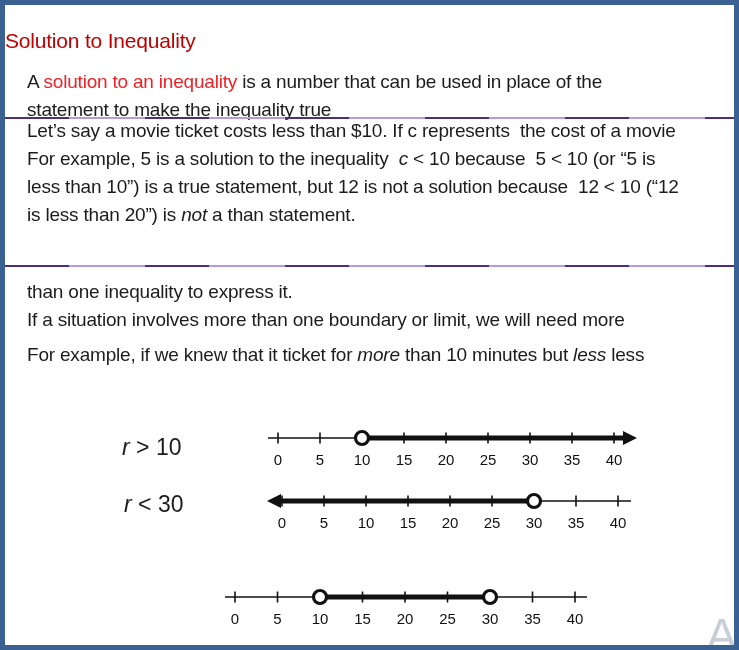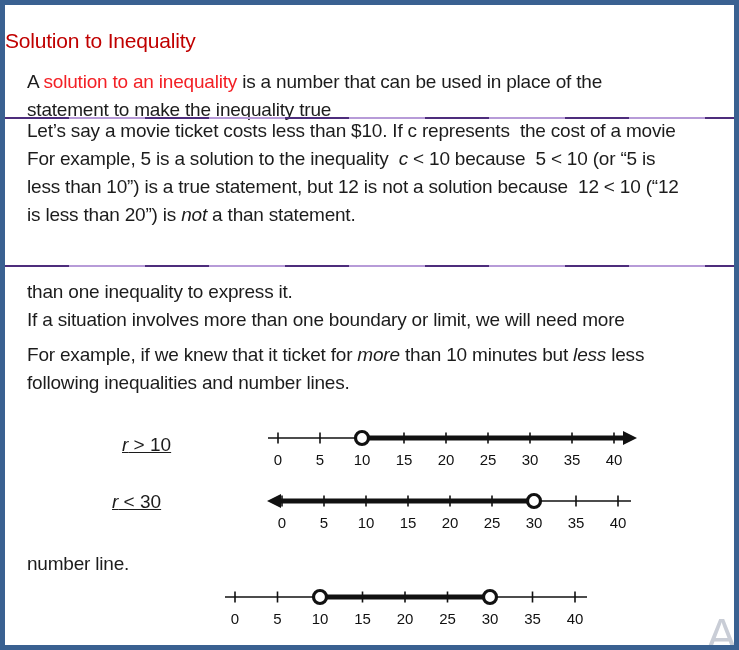--- a/index.html
+++ b/index.html
@@ -16,21 +16,21 @@
   .txt{position:absolute;left:22px;font-size:19px;letter-spacing:-0.2px;}
   .line{white-space:pre;height:28px;line-height:28px;}
   .red{color:var(--accent-red,#f32025);}
   .i{font-style:italic;}
   .divider{
     position:absolute;left:0;right:0;height:2px;
     background:repeating-linear-gradient(90deg,
       var(--div-d,#4d2d7c) 0px, var(--div-d,#4d2d7c) 64px,
       var(--div-l,#b79bd8) 64px, var(--div-l,#b79bd8) 140px);
   }
-  .ineq{position:absolute;font-size:19px;white-space:pre;text-decoration:underline;}
+  .ineq{position:absolute;font-size:23px;white-space:pre;}
   .nl{position:absolute;}
   .watermark{
     position:absolute;right:-3px;bottom:-13px;font-size:46px;font-weight:400;
     color:#c9cdd6;line-height:1;
   }
 </style>
 </head>
 <body>
 
 <div class="doc" style="--border: #3a6191; --title-red: #c00000; --accent-red: #f32025; --text: #1c1c1c; --div-d: #4d2d7c; --div-l: #b79bd8;">
@@ -53,21 +53,20 @@
 
   <div class="divider" style="top:260px"></div>
 
   <div class="txt" style="top:273px">
       <div class="line"><span>than one inequality to express it.</span></div>
       <div class="line"><span>If a situation involves more than one boundary or limit, we will need more</span></div>
     </div>
 
   <div class="txt" style="top:336px">
       <div class="line"><span>For example, if we knew that it ticket for </span><span class="i">more</span><span> than 10 minutes but </span><span class="i">less</span><span> less</span></div>
-      <div class="line"><span>following inequalities and number lines.</span></div>
     </div>
 
   <div class="ineq" style="left:117px;top:429px"><span class="i">r</span><span> &gt; 10</span></div>
   <svg class="nl" style="left:228px;top:420px" width="412" height="48">
       <line x1="35" y1="13" x2="392" y2="13" stroke="#111111" stroke-width="1.6"></line>
       <line x1="45" y1="7.5" x2="45" y2="18.5" stroke="#111111" stroke-width="1.6"></line>
       <line x1="87" y1="7.5" x2="87" y2="18.5" stroke="#111111" stroke-width="1.6"></line>
       <line x1="129" y1="7.5" x2="129" y2="18.5" stroke="#111111" stroke-width="1.6"></line>
       <line x1="171" y1="7.5" x2="171" y2="18.5" stroke="#111111" stroke-width="1.6"></line>
       <line x1="213" y1="7.5" x2="213" y2="18.5" stroke="#111111" stroke-width="1.6"></line>
@@ -82,21 +81,21 @@
       <text x="213" y="40" text-anchor="middle" font-size="15" font-family="&quot;Liberation Sans&quot;, sans-serif" fill="#111111">20</text>
       <text x="255" y="40" text-anchor="middle" font-size="15" font-family="&quot;Liberation Sans&quot;, sans-serif" fill="#111111">25</text>
       <text x="297" y="40" text-anchor="middle" font-size="15" font-family="&quot;Liberation Sans&quot;, sans-serif" fill="#111111">30</text>
       <text x="339" y="40" text-anchor="middle" font-size="15" font-family="&quot;Liberation Sans&quot;, sans-serif" fill="#111111">35</text>
       <text x="381" y="40" text-anchor="middle" font-size="15" font-family="&quot;Liberation Sans&quot;, sans-serif" fill="#111111">40</text>
       <line x1="129" y1="13" x2="394" y2="13" stroke="#111111" stroke-width="5"></line>
       <polygon points="404,13 390,6 390,20" fill="#111111"></polygon>
       <circle cx="129" cy="13" r="6.5" fill="#fff" stroke="#111111" stroke-width="3.2"></circle>
     </svg>
 
-  <div class="ineq" style="left:107px;top:486px"><span class="i">r</span><span> &lt; 30</span></div>
+  <div class="ineq" style="left:119px;top:486px"><span class="i">r</span><span> &lt; 30</span></div>
   <svg class="nl" style="left:228px;top:483px" width="412" height="48">
       <line x1="45" y1="13" x2="398" y2="13" stroke="#111111" stroke-width="1.6"></line>
       <line x1="49" y1="7.5" x2="49" y2="18.5" stroke="#111111" stroke-width="1.6"></line>
       <line x1="91" y1="7.5" x2="91" y2="18.5" stroke="#111111" stroke-width="1.6"></line>
       <line x1="133" y1="7.5" x2="133" y2="18.5" stroke="#111111" stroke-width="1.6"></line>
       <line x1="175" y1="7.5" x2="175" y2="18.5" stroke="#111111" stroke-width="1.6"></line>
       <line x1="217" y1="7.5" x2="217" y2="18.5" stroke="#111111" stroke-width="1.6"></line>
       <line x1="259" y1="7.5" x2="259" y2="18.5" stroke="#111111" stroke-width="1.6"></line>
       <line x1="301" y1="7.5" x2="301" y2="18.5" stroke="#111111" stroke-width="1.6"></line>
       <line x1="343" y1="7.5" x2="343" y2="18.5" stroke="#111111" stroke-width="1.6"></line>
@@ -109,21 +108,20 @@
       <text x="259" y="40" text-anchor="middle" font-size="15" font-family="&quot;Liberation Sans&quot;, sans-serif" fill="#111111">25</text>
       <text x="301" y="40" text-anchor="middle" font-size="15" font-family="&quot;Liberation Sans&quot;, sans-serif" fill="#111111">30</text>
       <text x="343" y="40" text-anchor="middle" font-size="15" font-family="&quot;Liberation Sans&quot;, sans-serif" fill="#111111">35</text>
       <text x="385" y="40" text-anchor="middle" font-size="15" font-family="&quot;Liberation Sans&quot;, sans-serif" fill="#111111">40</text>
       <line x1="44" y1="13" x2="301" y2="13" stroke="#111111" stroke-width="5"></line>
       <polygon points="34,13 48,6 48,20" fill="#111111"></polygon>
       <circle cx="301" cy="13" r="6.5" fill="#fff" stroke="#111111" stroke-width="3.2"></circle>
     </svg>
 
   <div class="txt" style="top:545px">
-      <div class="line"><span>number line.</span></div>
     </div>
 
   <svg class="nl" style="left:195px;top:579px" width="400" height="48">
       <line x1="25" y1="13" x2="387" y2="13" stroke="#111111" stroke-width="1.6"></line>
       <line x1="35" y1="7.5" x2="35" y2="18.5" stroke="#111111" stroke-width="1.6"></line>
       <line x1="77.5" y1="7.5" x2="77.5" y2="18.5" stroke="#111111" stroke-width="1.6"></line>
       <line x1="120" y1="7.5" x2="120" y2="18.5" stroke="#111111" stroke-width="1.6"></line>
       <line x1="162.5" y1="7.5" x2="162.5" y2="18.5" stroke="#111111" stroke-width="1.6"></line>
       <line x1="205" y1="7.5" x2="205" y2="18.5" stroke="#111111" stroke-width="1.6"></line>
       <line x1="247.5" y1="7.5" x2="247.5" y2="18.5" stroke="#111111" stroke-width="1.6"></line>

